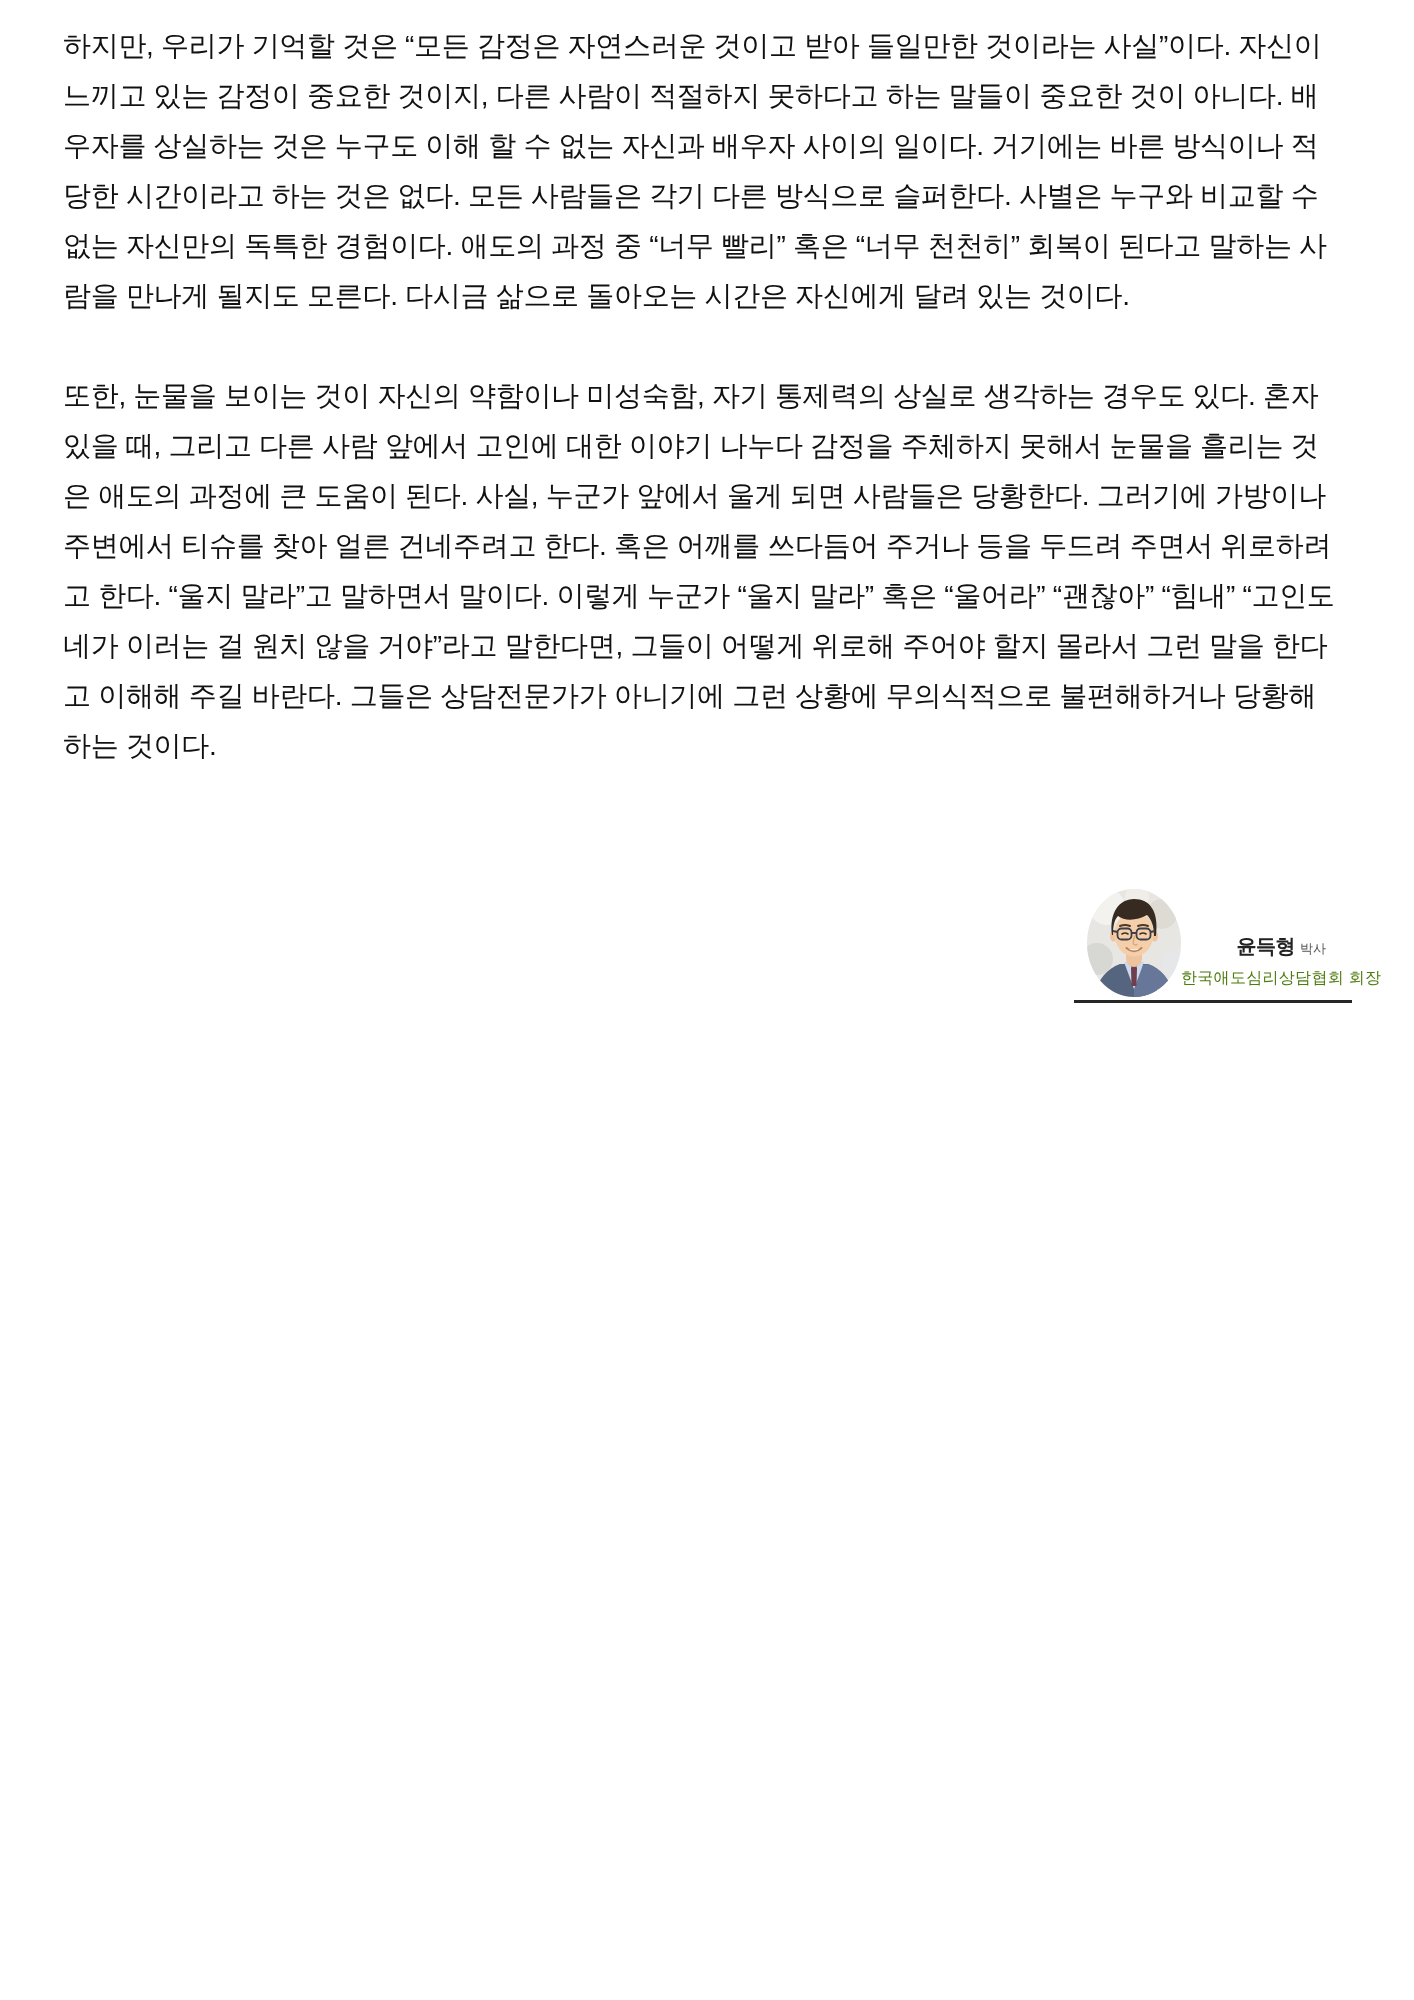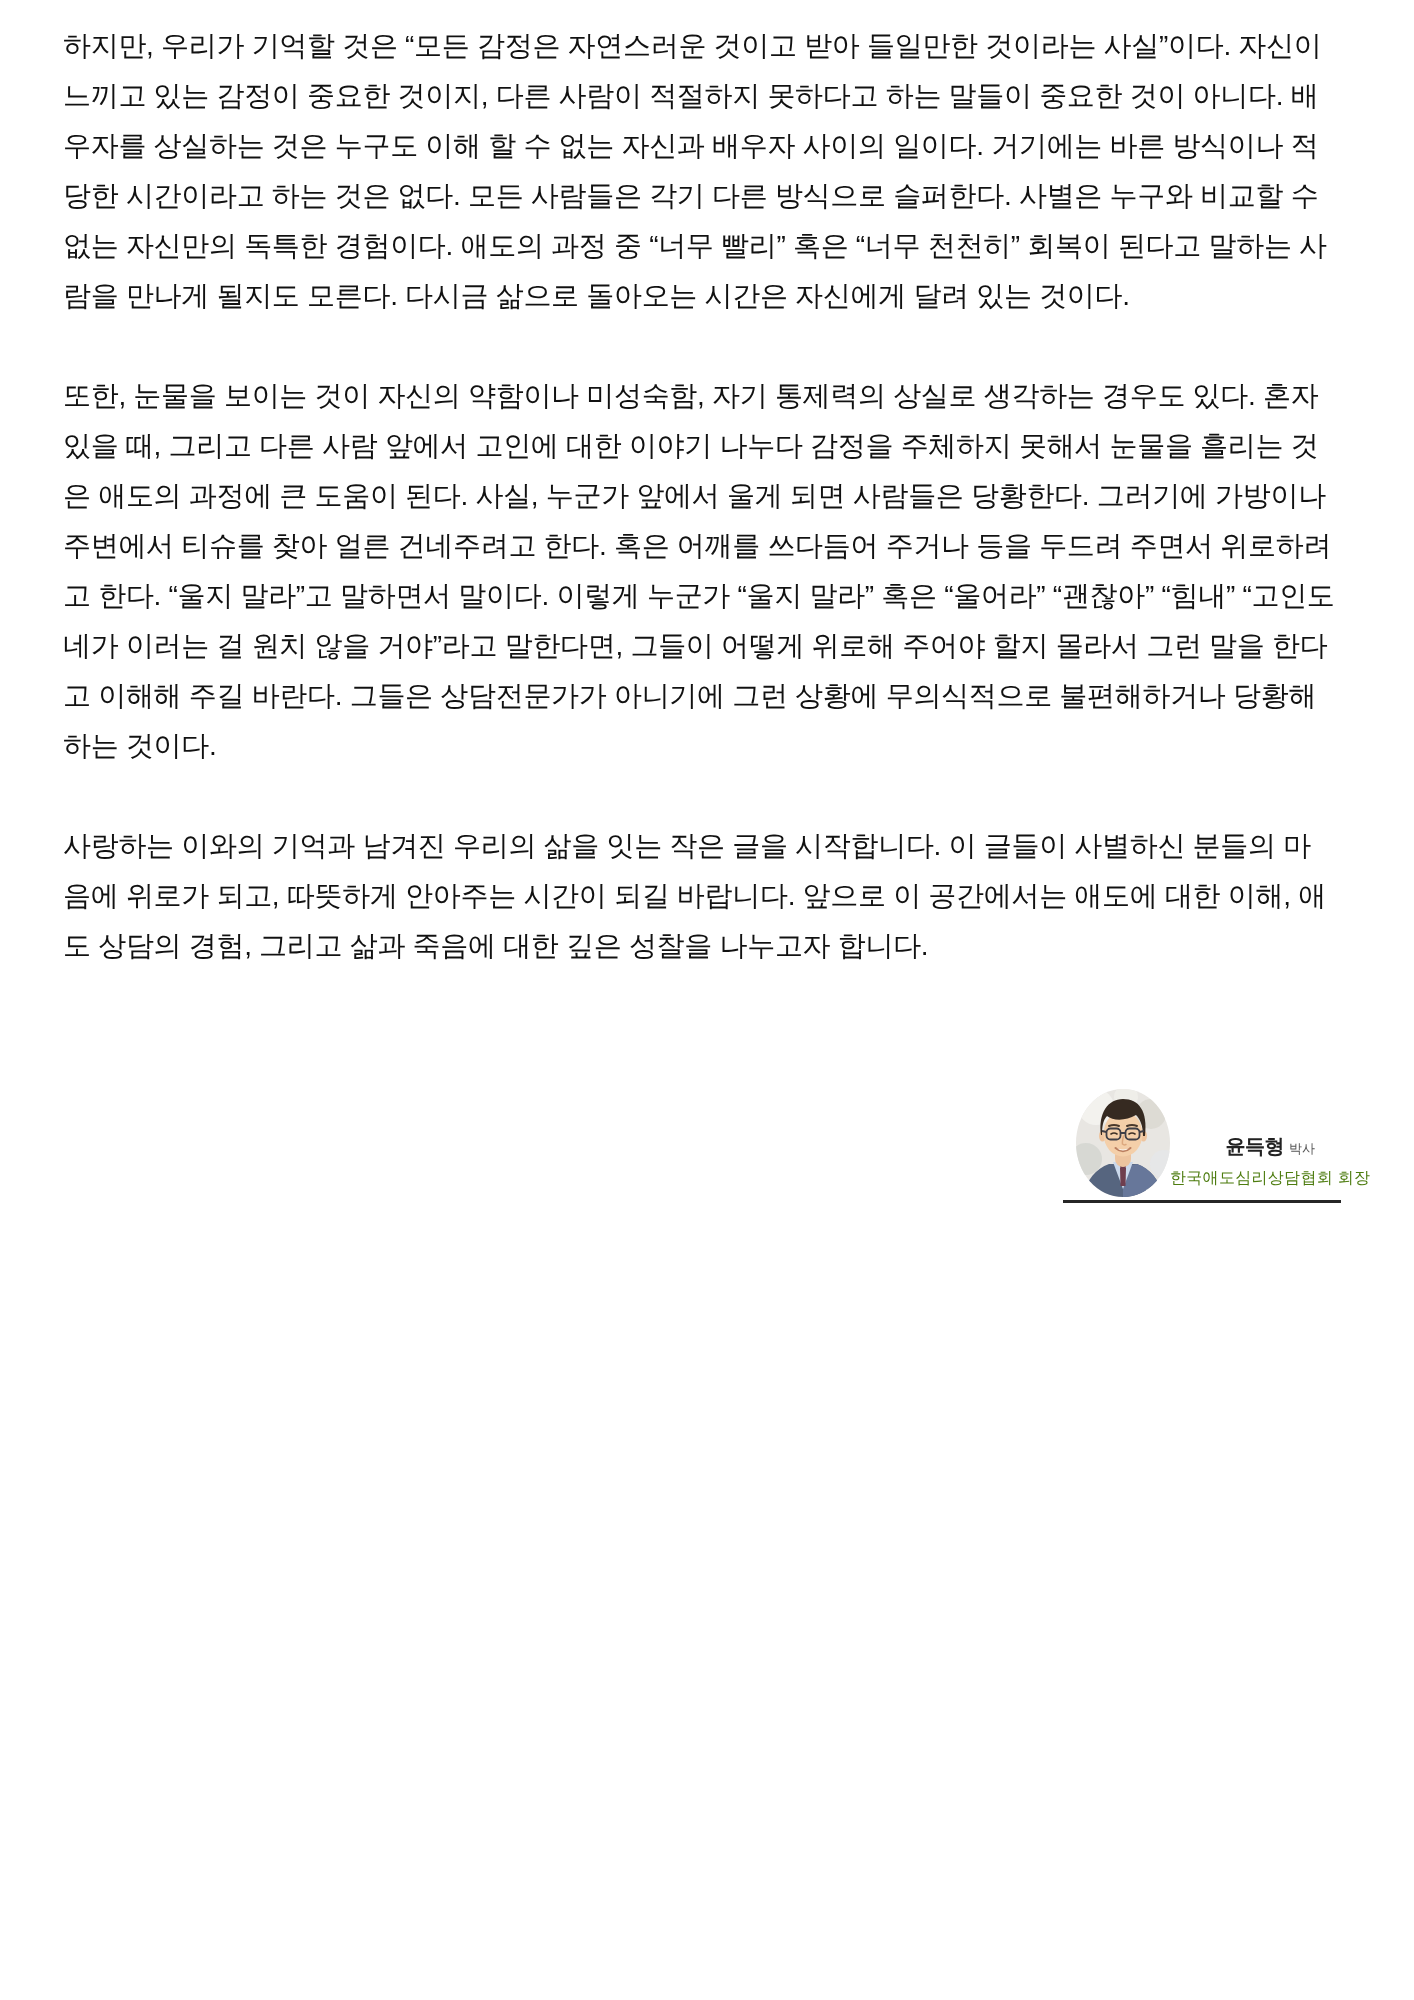--- a/index.html
+++ b/index.html
@@ -21,21 +21,21 @@
     font-size: 28px;
     line-height: 50px;
     letter-spacing: -0.3px;
     color: #111111;
     text-align: left;
     word-break: break-all;
     white-space: normal;
   }
   .author-section {
     width: 278px;
-    margin: 118px 11px 0 auto;
+    margin: 118px 0 0 auto;
   }
   .author-row {
     display: flex;
     align-items: flex-start;
   }
   .avatar {
     flex: none;
     width: 94px;
     height: 108px;
     margin-left: 13px;
@@ -75,21 +75,20 @@
     height: 0;
   }
 </style>
 </head>
 <body>
 
 <div class="page">
 
   <p class="para">하지만, 우리가 기억할 것은 “모든 감정은 자연스러운 것이고 받아 들일만한 것이라는 사실”이다. 자신이 느끼고 있는 감정이 중요한 것이지, 다른 사람이 적절하지 못하다고 하는 말들이 중요한 것이 아니다. 배우자를 상실하는 것은 누구도 이해 할 수 없는 자신과 배우자 사이의 일이다. 거기에는 바른 방식이나 적당한 시간이라고 하는 것은 없다. 모든 사람들은 각기 다른 방식으로 슬퍼한다. 사별은 누구와 비교할 수 없는 자신만의 독특한 경험이다. 애도의 과정 중 “너무 빨리” 혹은 “너무 천천히” 회복이 된다고 말하는 사람을 만나게 될지도 모른다. 다시금 삶으로 돌아오는 시간은 자신에게 달려 있는 것이다.</p>
   <p class="para">또한, 눈물을 보이는 것이 자신의 약함이나 미성숙함, 자기 통제력의 상실로 생각하는 경우도 있다. 혼자 있을 때, 그리고 다른 사람 앞에서 고인에 대한 이야기 나누다 감정을 주체하지 못해서 눈물을 흘리는 것은 애도의 과정에 큰 도움이 된다. 사실, 누군가 앞에서 울게 되면 사람들은 당황한다. 그러기에 가방이나 주변에서 티슈를 찾아 얼른 건네주려고 한다. 혹은 어깨를 쓰다듬어 주거나 등을 두드려 주면서 위로하려고 한다. “울지 말라”고 말하면서 말이다. 이렇게 누군가 “울지 말라” 혹은 “울어라” “괜찮아” “힘내” “고인도 네가 이러는 걸 원치 않을 거야”라고 말한다면, 그들이 어떻게 위로해 주어야 할지 몰라서 그런 말을 한다고 이해해 주길 바란다. 그들은 상담전문가가 아니기에 그런 상황에 무의식적으로 불편해하거나 당황해 하는 것이다.</p>
-  <p class="para">사랑하는 이와의 기억과 남겨진 우리의 삶을 잇는 작은 글을 시작합니다. 이 글들이 사별하신 분들의 마음에 위로가 되고, 따뜻하게 안아주는 시간이 되길 바랍니다. 앞으로 이 공간에서는 애도에 대한 이해, 애도 상담의 경험, 그리고 삶과 죽음에 대한 깊은 성찰을 나누고자 합니다.</p>
 
   <div class="author-section">
     <div class="author-row">
 
       <div class="avatar">
 
         <svg viewBox="0 0 94 108" width="94" height="108" aria-hidden="true">
           <defs>
             <clipPath id="avclip">
                 <ellipse cx="47" cy="54" rx="47" ry="54"></ellipse>

